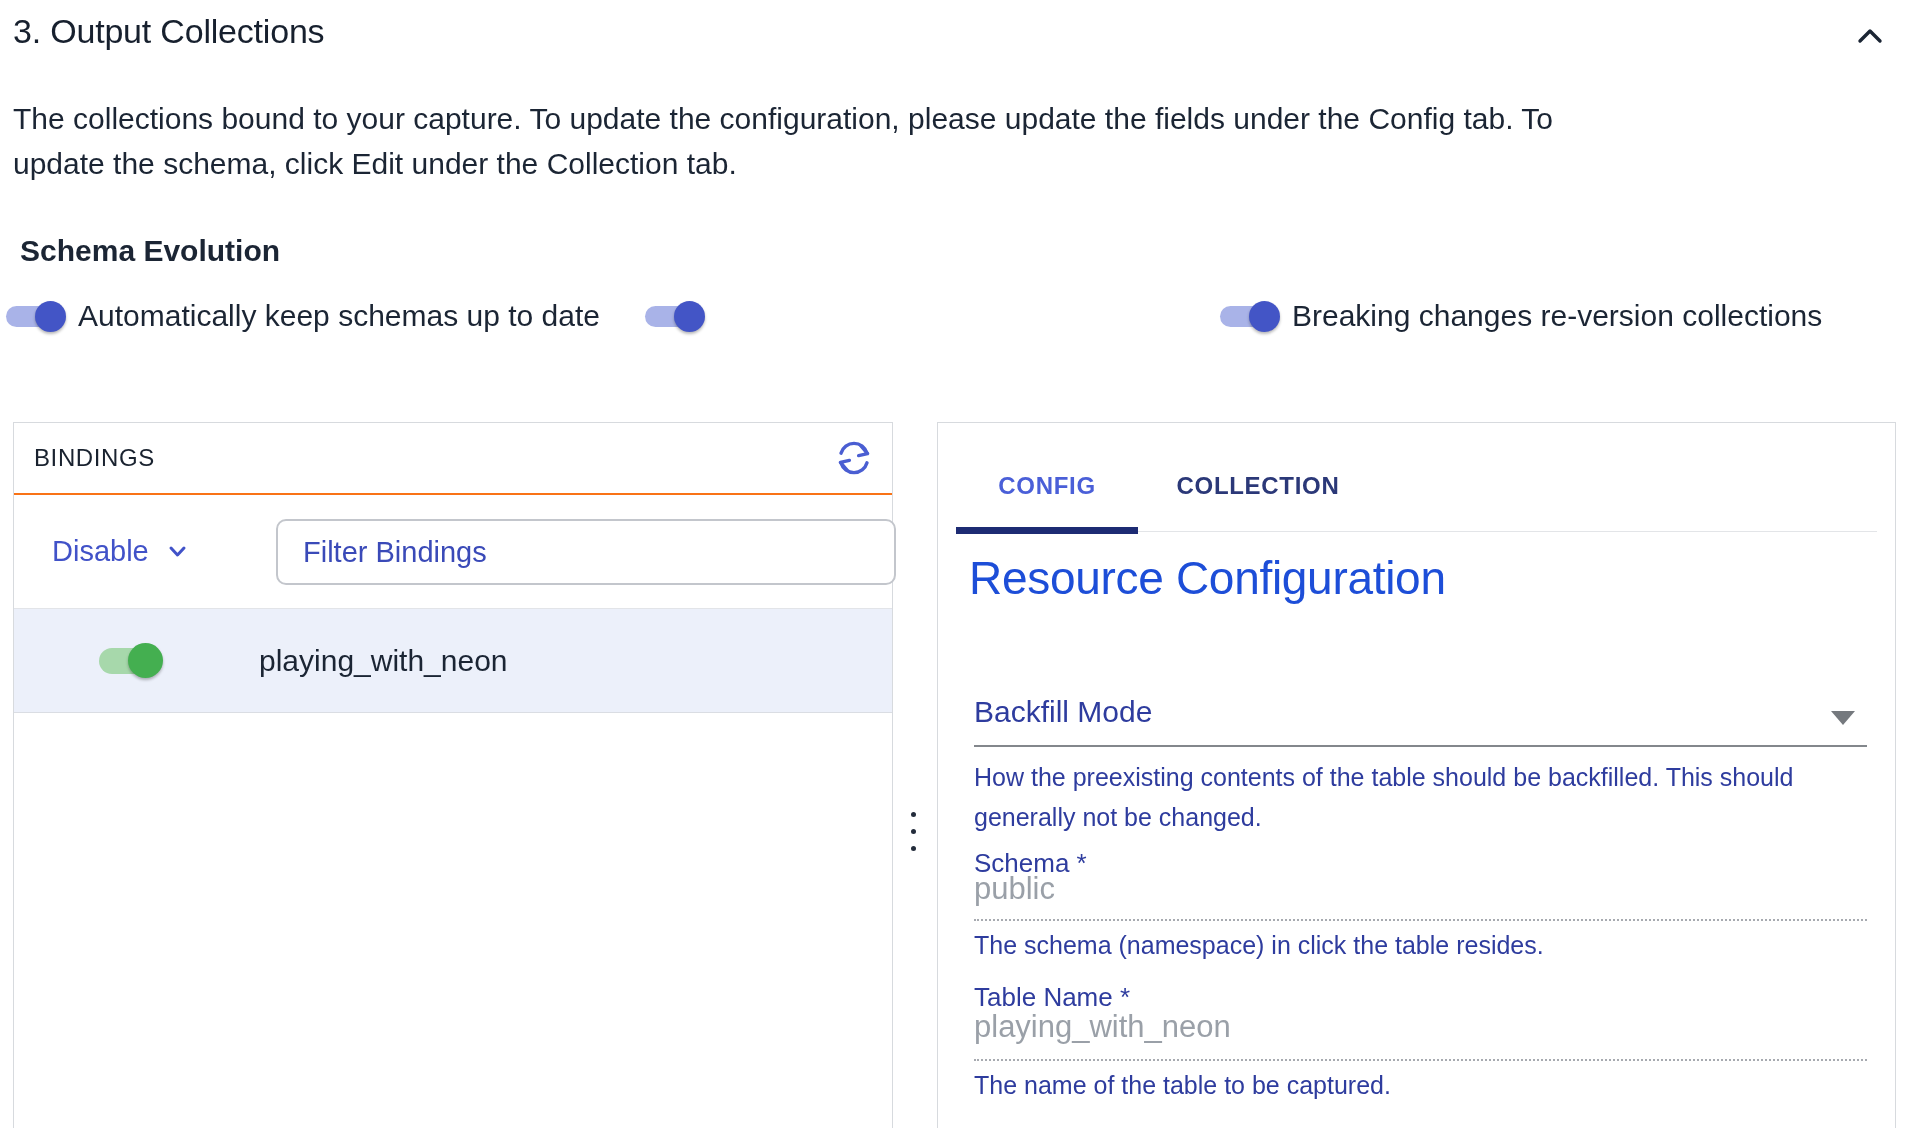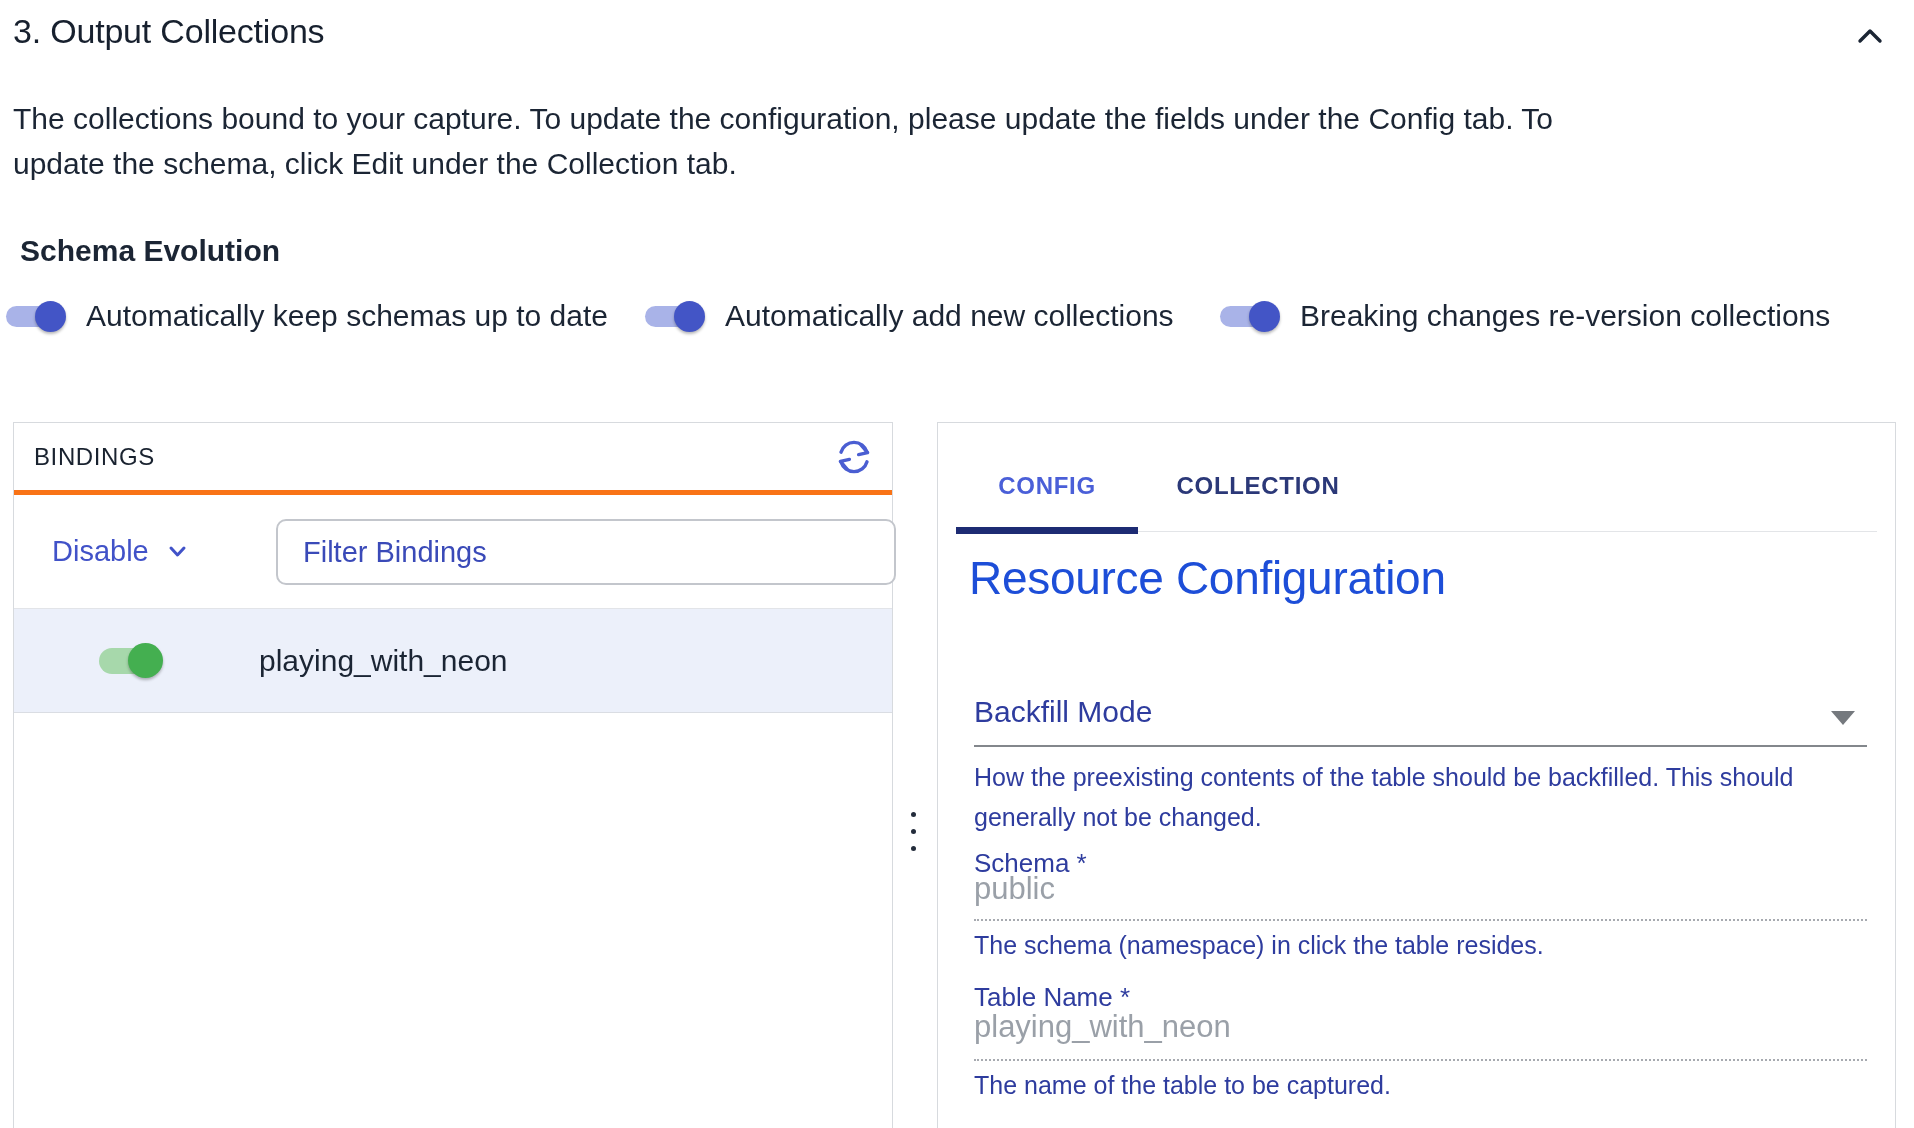--- a/index.html
+++ b/index.html
@@ -12,25 +12,25 @@
   .collapse-btn { position:absolute; left:1844px; top:10px; width:52px; height:52px; background:none; border:none; cursor:pointer; display:flex; align-items:center; justify-content:center; }
   .section-desc { position:absolute; left:13px; top:96px; width:1545px; font-size:30px; line-height:45px; color:#1b2534; }
   .schema-evo-heading { position:absolute; left:20px; top:234px; font-size:30px; font-weight:600; color:#1b2534; }
 
   .toggles-row { position:absolute; left:0; top:297px; right:0; height:38px; }
   .toggle-item { position:absolute; top:0; display:flex; align-items:center; height:38px; cursor:pointer; }
   .toggle-item.t0 { left:6px; } .toggle-item.t1 { left:645px; } .toggle-item.t2 { left:1220px; }
   .switch { position:relative; width:60px; height:32px; flex:none; }
   .switch .track { position:absolute; left:0; top:6px; width:54px; height:21px; border-radius:11px; background:#a9b3e8; }
   .switch .thumb { position:absolute; right:0; top:1px; width:31px; height:31px; border-radius:50%; background:#4355c6; box-shadow:0 2px 3px rgba(0,0,0,.28); }
-  .toggle-label { margin-left:20px; font-size:30px; color:#1b2534; white-space:nowrap;text-align:center; }
+  .toggle-label { margin-left:12px; font-size:30px; color:#1b2534; white-space:nowrap;text-align:center; }
 
   
   .bindings-panel { position:absolute; left:13px; top:422px; width:880px; height:716px; background:#fff; border:1px solid #d7dade; border-bottom:none; }
-  .bindings-header { position:relative; height:72px; border-bottom:5px solid #f97316; display:flex; align-items:center; padding:0 14px 0 20px; }
+  .bindings-header { position:relative; height:72px; border-bottom:2px solid #f97316; display:flex; align-items:center; padding:0 14px 0 20px; }
   .bindings-title { font-size:24px; font-weight:500; letter-spacing:.6px; color:#19222f; }
   .refresh-btn { margin-left:auto; width:48px; height:48px; border:none; background:none; cursor:pointer; display:flex; align-items:center; justify-content:center; }
   .bindings-controls { position:relative; height:114px; border-bottom:1px solid #e2e4e8; display:flex; }
   .disable-btn { margin-left:38px; display:flex; align-items:center; gap:15px; font-size:29px; font-weight:500; color:#4152c8; background:none; border:none; cursor:pointer; font-family:inherit; }
   .filter-input { position:absolute; left:243px; top:24px; width:620px; height:66px; border:2px solid #c3c6cc; border-radius:10px; padding:0 25px; font-size:29px; color:#3a4ab8; font-family:inherit; outline:none; background:#fff;margin-left:19px; }
   .filter-input::placeholder { color:#3a4ab8; opacity:1; }
   .binding-row { position:relative; height:104px; background:#ecf0fa; border-bottom:1px solid #dadde3; cursor:pointer; }
   .switch.green { position:absolute; left:85px; top:34px; width:64px; height:36px; }
   .switch.green .track { top:5px; width:60px; height:26px; border-radius:13px; background:#a7d8ab; }
   .switch.green .thumb { top:0; right:0; width:35px; height:35px; background:#44af50; }
@@ -84,21 +84,20 @@
           <span class="track"></span>
           <span class="thumb"></span>
         </span>
       <span class="toggle-label">Automatically keep schemas up to date</span>
     </label>
     <label class="toggle-item t1">
       <span class="switch">
           <span class="track"></span>
           <span class="thumb"></span>
         </span>
-      <span class="toggle-label">Automatically add new collections</span>
     </label>
     <label class="toggle-item t2">
       <span class="switch">
           <span class="track"></span>
           <span class="thumb"></span>
         </span>
       <span class="toggle-label">Breaking changes re-version collections</span>
     </label>
   </div>
 

